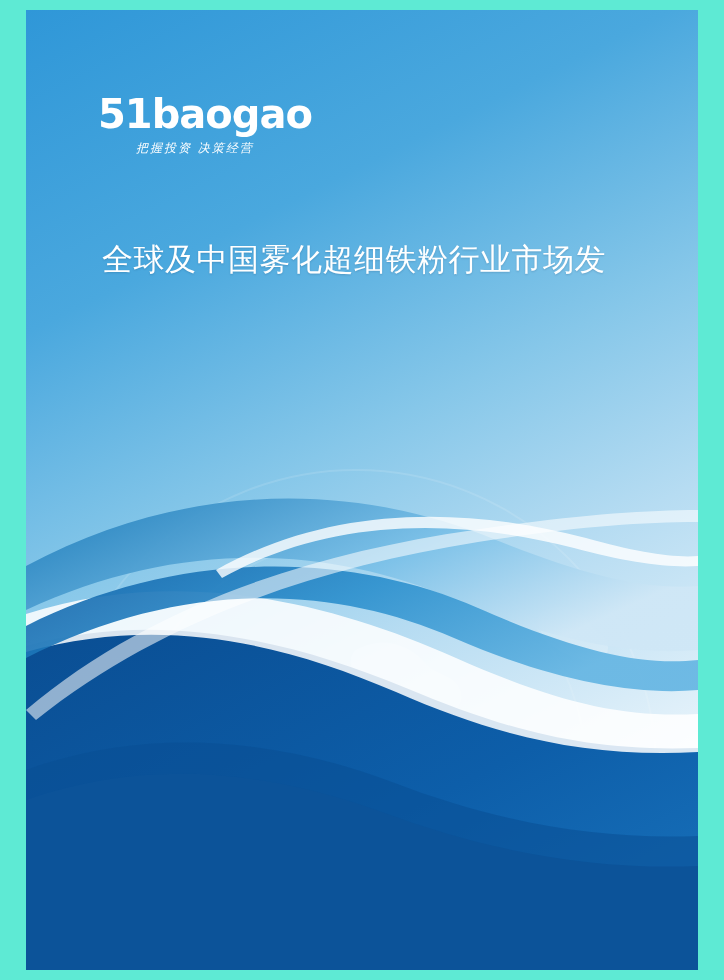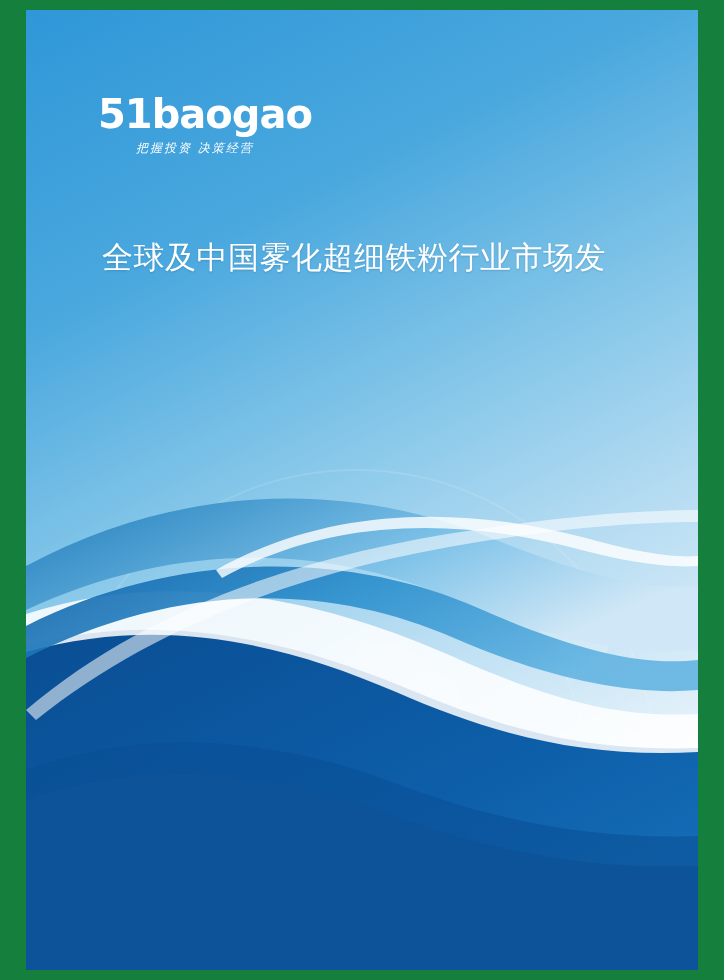--- a/index.html
+++ b/index.html
@@ -11,21 +11,21 @@
     width: 724px;
     height: 980px;
     font-family: "Liberation Sans", sans-serif;
     overflow: hidden;
   }
   .page {
     position: relative;
     width: 724px;
     height: 980px;
     overflow: hidden;
-    background: #15803d;
+    background: #5eead4;
   }
   
   .cover {
     position: absolute;
     left: 26px;
     top: 10px;
     width: 672px;
     height: 960px;
     overflow: hidden;
     background: linear-gradient(170deg, #2a93d5 0%, #3aa3dd 28%, #7fc4e8 56%, #a9d7ef 72%, #cfe7f6 88%, #e6f2fa 100%);
@@ -75,21 +75,21 @@
     letter-spacing: 2px;
     color: #ffffff;
     white-space: nowrap;
   }
   
   .title {
     position: absolute;
     left: 76px;
     top: 222px;
     width: 560px;
-    font-family: Liberation Mono, monospace;
+    font-family: Liberation Sans, sans-serif;
     font-size: 31px;
     line-height: 56px;
     color: #ffffff;
     font-weight: 500;
     letter-spacing: 0.5px;
     text-shadow: 0 1px 2px rgba(0,40,80,0.18);
   }
 </style>
 </head>
 <body>

